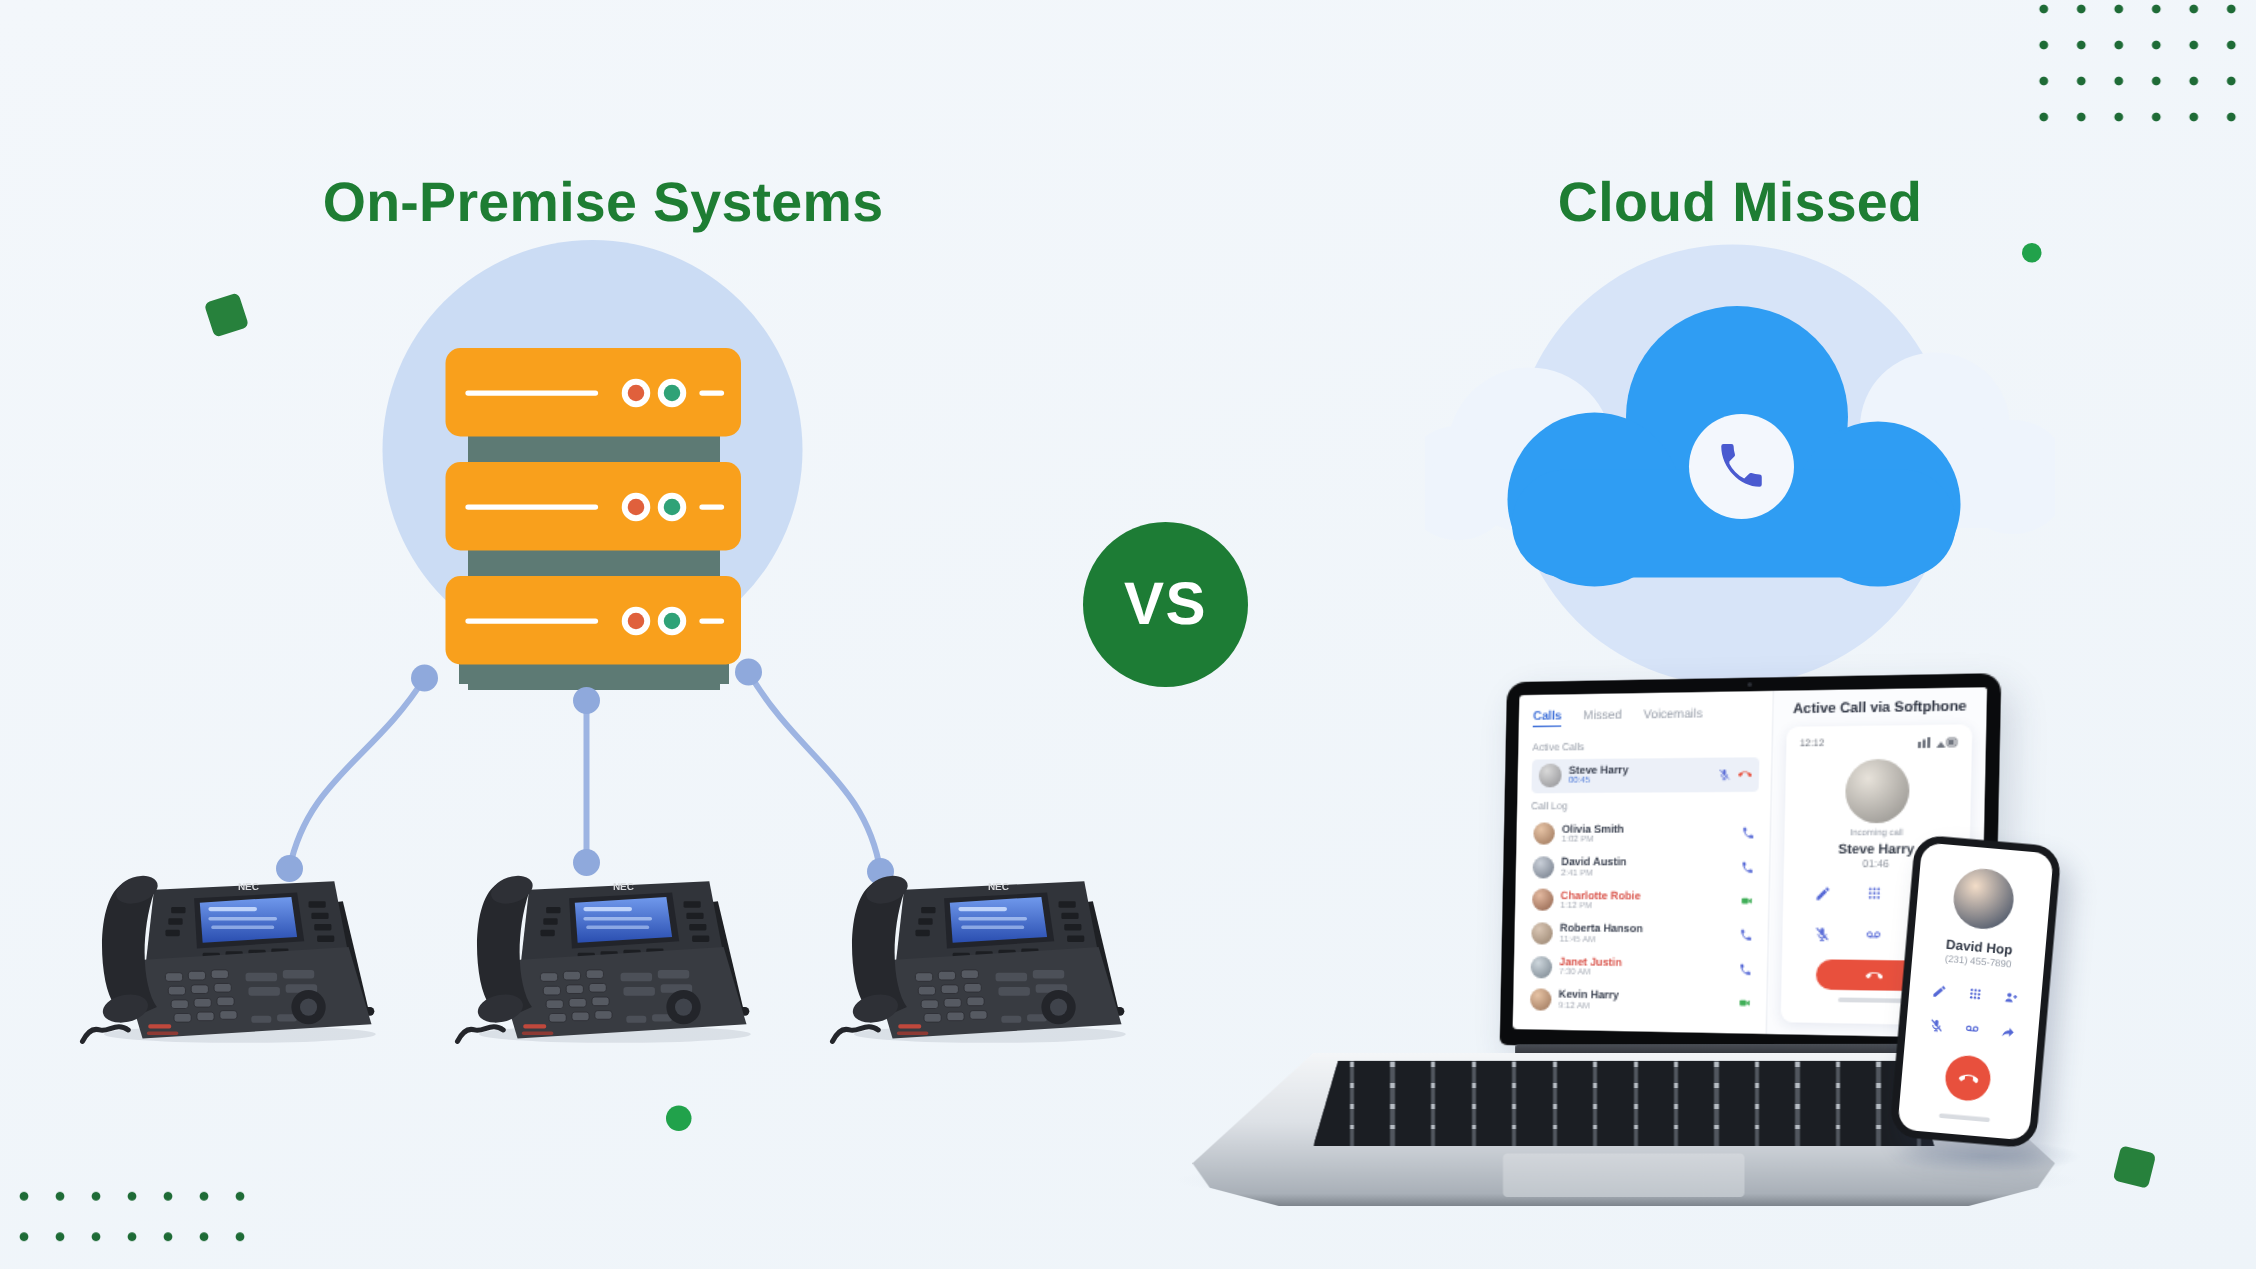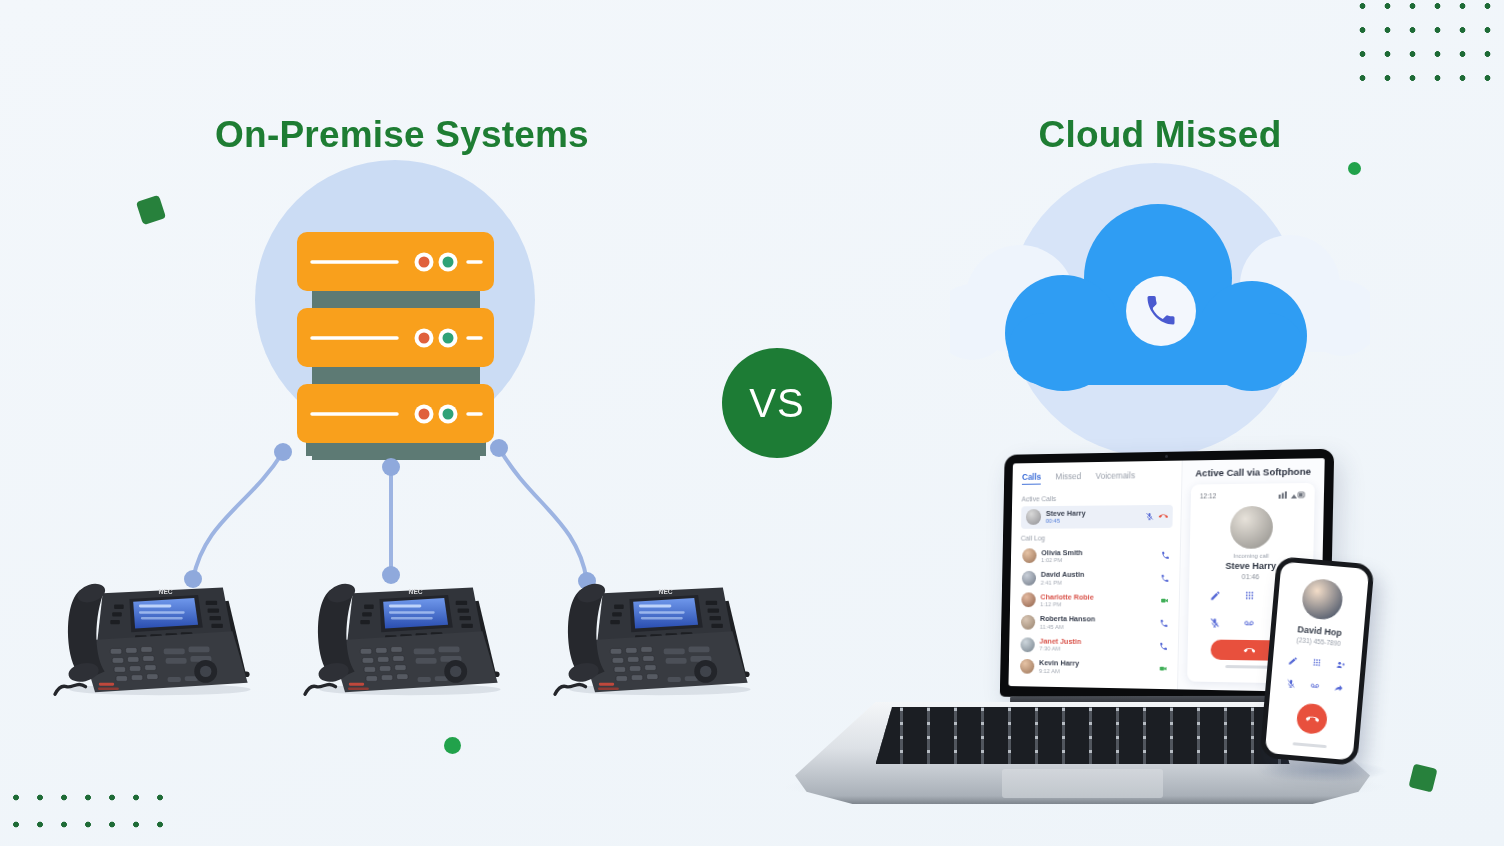--- a/index.html
+++ b/index.html
@@ -17,21 +17,21 @@
     font-size:37px; font-weight:700; letter-spacing:.2px; color:#1e7d33;margin-top:28px;
   }
   .headline.left { left:102px; }
   .headline.right { left:860px; }
 
   
   .vs-badge {
     position:absolute; left:722px; top:348px; width:110px; height:110px;
     border-radius:50%; background:#1d7c35; color:#ffffff;
     display:flex; align-items:center; justify-content:center;
-    font-size:40px; font-weight:400; letter-spacing:1px;
+    font-size:40px; font-weight:700; letter-spacing:1px;
   }
 
   
   .dotgrid { position:absolute; background-repeat:repeat; }
   .dotgrid.tr {
     left:1350px; top:-6px; width:152px; height:96px;
     background-image:radial-gradient(circle,#1e6b36 2.6px,transparent 3.2px);
     background-size:25px 24px;
   }
   .dotgrid.bl {

